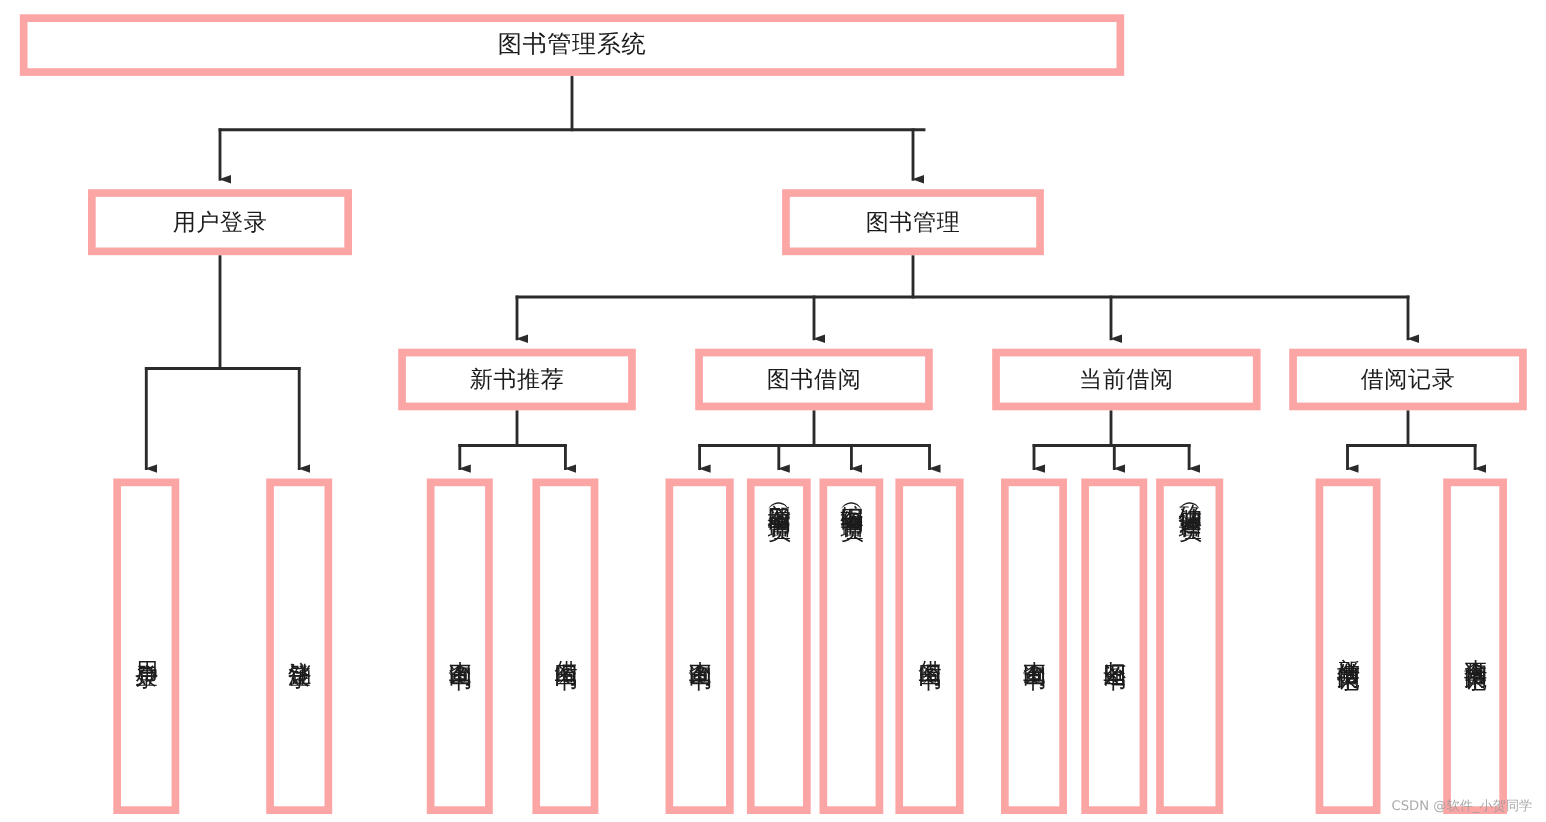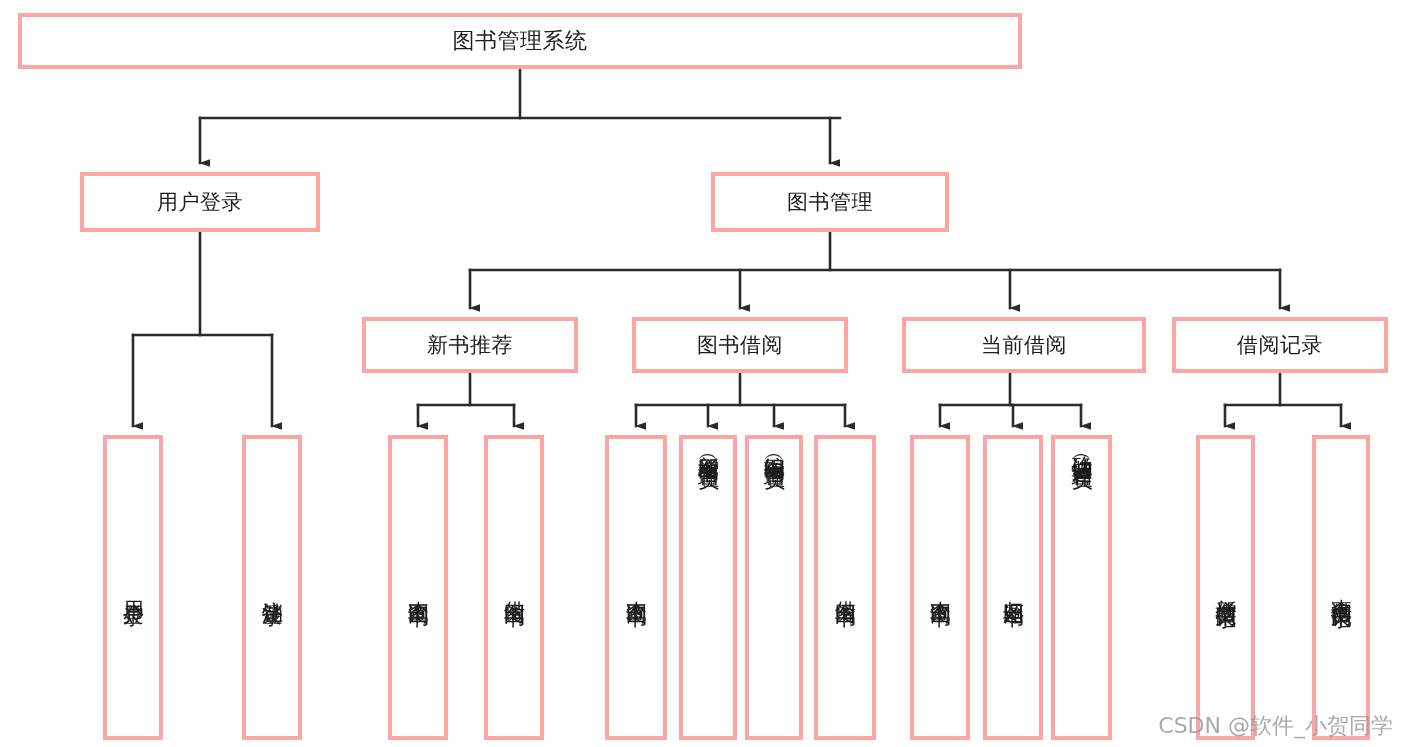--- a/index.html
+++ b/index.html
@@ -23,21 +23,21 @@
     position: absolute;
     top: 0;
     left: 0;
     width: 1405px;
     height: 747px;
   }
   .node-box {
     position: absolute;
     box-sizing: border-box;
     background: #ffffff;
-    border: 4px solid #fca5a5;
+    border: 7px solid #fca5a5;
     display: flex;
     align-items: center;
     justify-content: center;
   }
   .node-label {
     color: #1c1c1c;
     line-height: 1.18;
     letter-spacing: 0.5px;
     white-space: pre;
     text-align: center;
@@ -51,21 +51,21 @@
     writing-mode: vertical-rl;
     text-orientation: upright;
     letter-spacing: 2px;
     line-height: 1.1;
   }
   .root-box .node-label { font-size: 22px; }
   .watermark {
     position: absolute;
     right: 12px;
     bottom: 6px;
-    font-size: 22px;
+    font-size: 12px;
     color: #9b9b9b;
     opacity: 0.85;
     white-space: nowrap;
     pointer-events: none;
   }
 </style>
 </head>
 <body>
 
 <div id="diagram-root">

